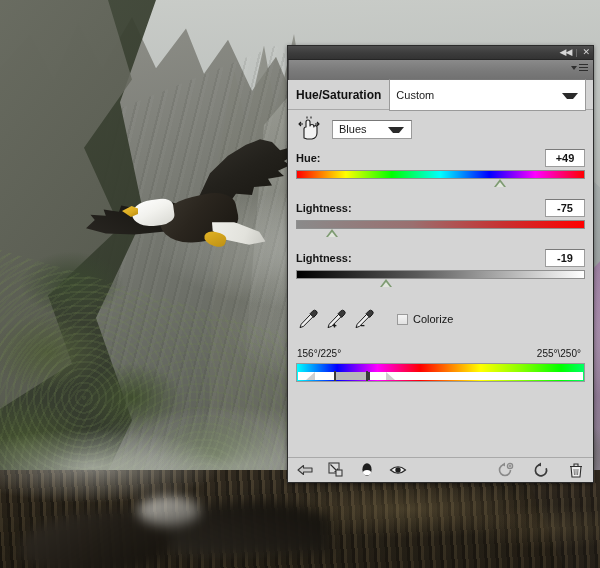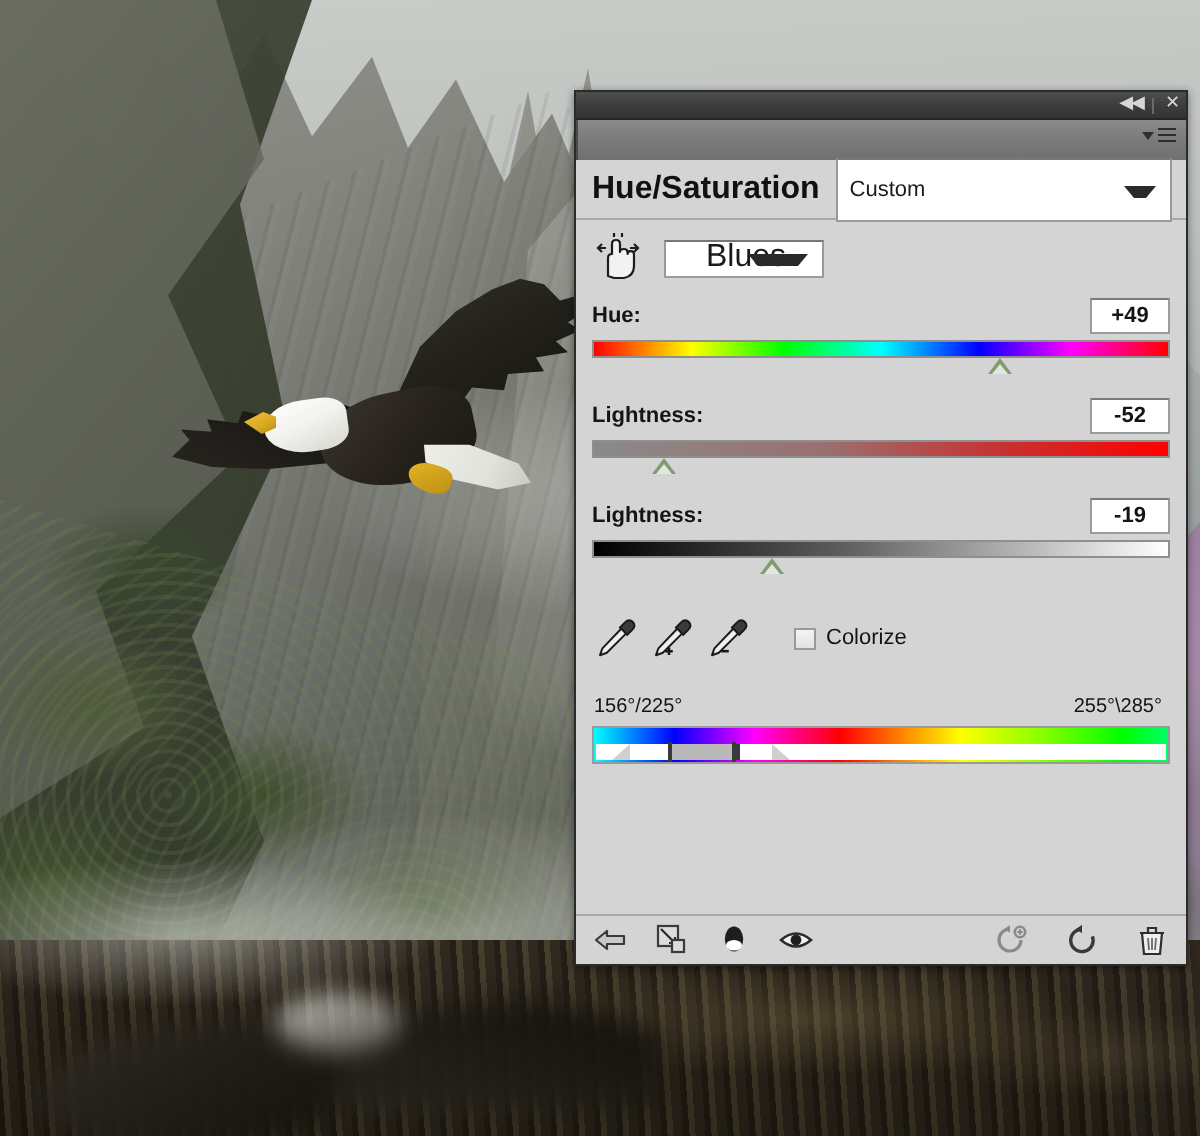--- a/index.html
+++ b/index.html
@@ -277,21 +277,21 @@
 
   
   .preset-row {
     height: 30px;
     display: flex; align-items: center;
     padding: 0 7px 0 8px;
     border-bottom: 1px solid #a8a8a8;
     box-sizing: border-box;
   }
   .adj-name {
-    font-size: 16px; font-weight: bold; color: #111;
+    font-size: 12px; font-weight: bold; color: #111;
     white-space: nowrap; margin-right: 8px;
   }
   .preset-select {
     flex: 1; height: 32px;
     background: #ffffff;
     border: 1px solid #9a9a9a;
     border-top-color: #777;
     display: flex; align-items: center;
     position: relative;
     box-sizing: border-box;
@@ -316,21 +316,21 @@
   .tool-hand {
     width: 26px; height: 26px; position: relative;
     cursor: pointer; margin-right: 10px;
   }
   .channel-select {
     width: 80px; height: 19px;
     background: #fff; border: 1px solid #9a9a9a; border-top-color: #777;
     display: flex; align-items: center; position: relative;
     box-sizing: border-box;
   }
-  .channel-select span { font-size: 16px; color: #1a1a1a; padding-left: 20px; }
+  .channel-select span { font-size: 11px; color: #1a1a1a; padding-left: 6px; }
 
   
   .sliders { padding: 0 8px; }
   .slider-block { margin-bottom: 9px; }
   .slider-head {
     display: flex; align-items: center; justify-content: space-between;
     height: 19px; margin-bottom: 3px; font-weight: bold;
   }
   .slider-label { font-size: 11px; color: #141414; }
   .val-box {
@@ -543,21 +543,21 @@
         </div>
         <div class="track-wrap">
           <div class="track track-hue"></div>
           <div class="thumb" id="thumb-hue" style="left: 70.5%;"></div>
         </div>
       </div>
 
       <div class="slider-block">
         <div class="slider-head">
           <span class="slider-label">Lightness:</span>
-          <span class="val-box">-52</span>
+          <span class="val-box">-75</span>
         </div>
         <div class="track-wrap">
           <div class="track track-sat"></div>
           <div class="thumb" id="thumb-sat" style="left: 12.5%;"></div>
         </div>
       </div>
 
       <div class="slider-block">
         <div class="slider-head">
           <span class="slider-label">Lightness:</span>
@@ -594,21 +594,21 @@
       </div>
 
       <div class="colorize-wrap">
         <span class="cb"></span>
         <span class="colorize-label">Colorize</span>
       </div>
     </div>
 
     <div class="range-row">
       <span class="range-txt">156°/225°</span>
-      <span class="range-txt">255°\285°</span>
+      <span class="range-txt">255°\250°</span>
     </div>
 
     <div class="colorbars">
       <div class="cbar"></div>
       <div class="cbar2">
         <div class="cbar-white"></div>
         <div class="fall-l" id="fall-l" style="left: 3%;"></div>
         <div class="range-sel" id="range-sel" style="left: 13%; width: 11%;"></div>
         <div class="fall-r" id="fall-r" style="left: 31%;"></div>
         <div class="tick" id="tick-a" style="left: 13%;"></div>

